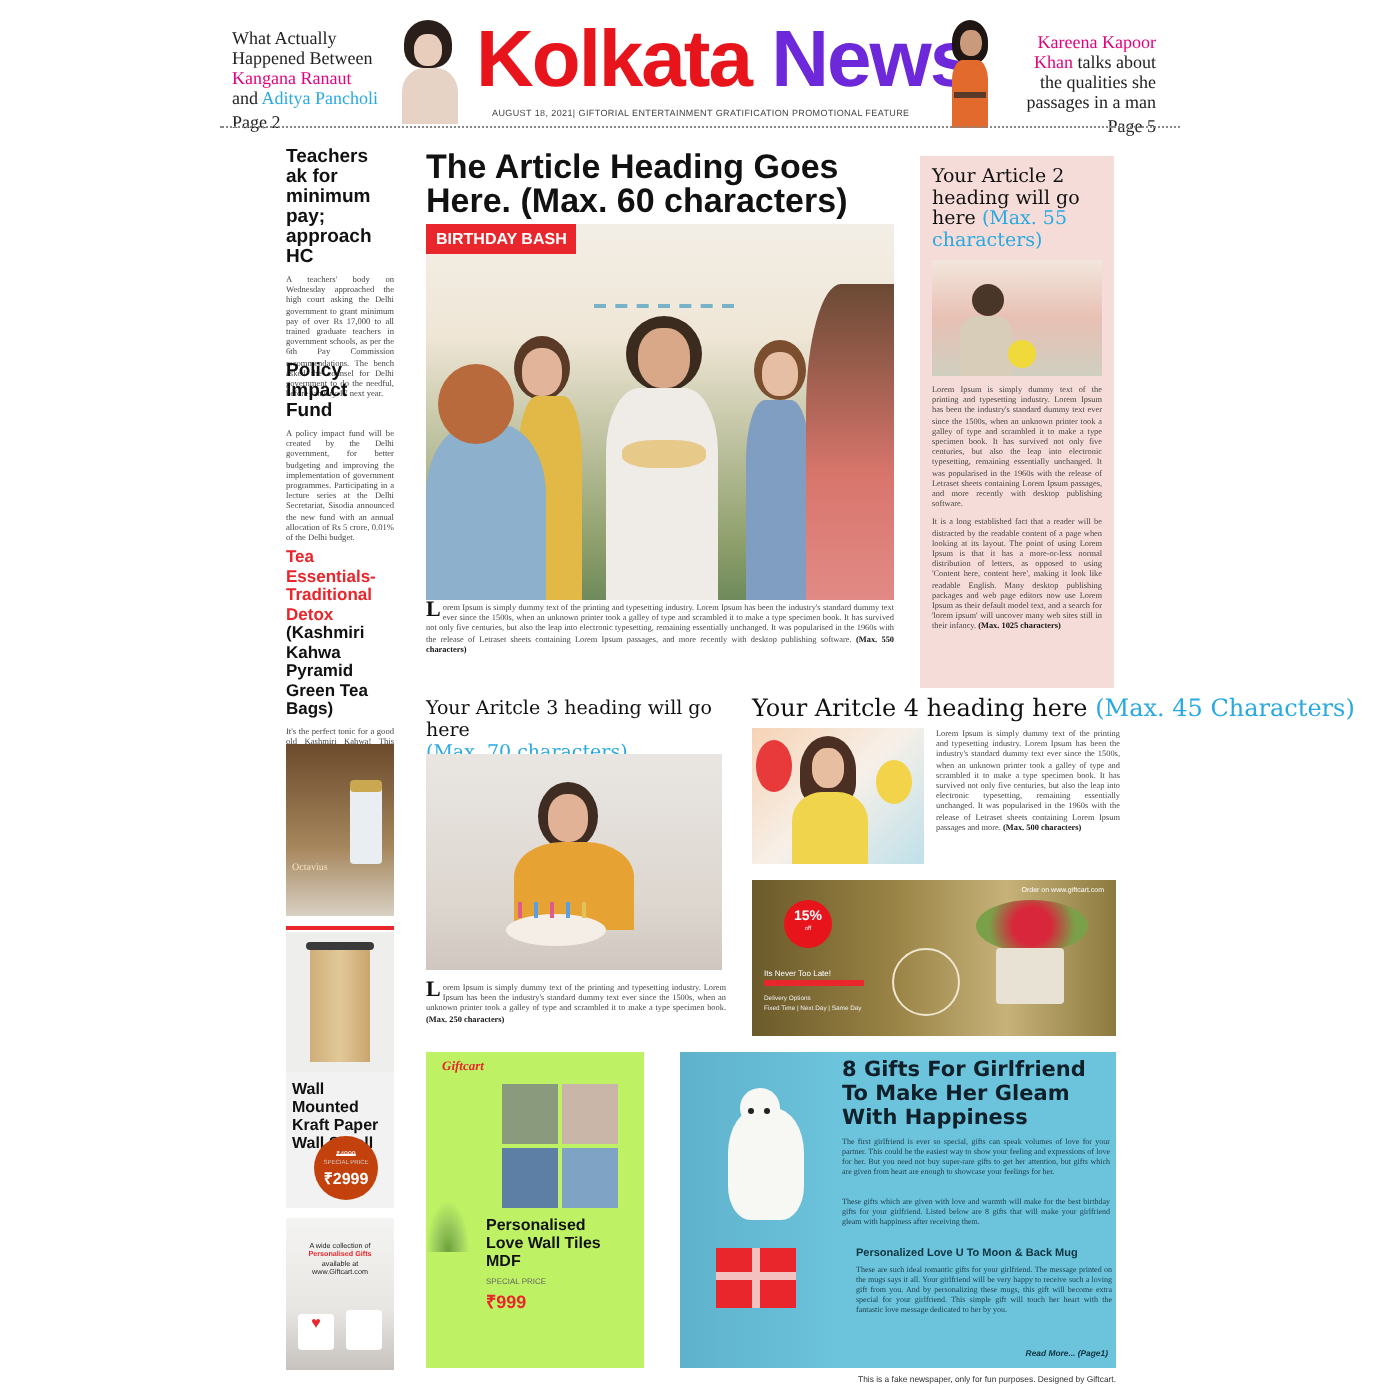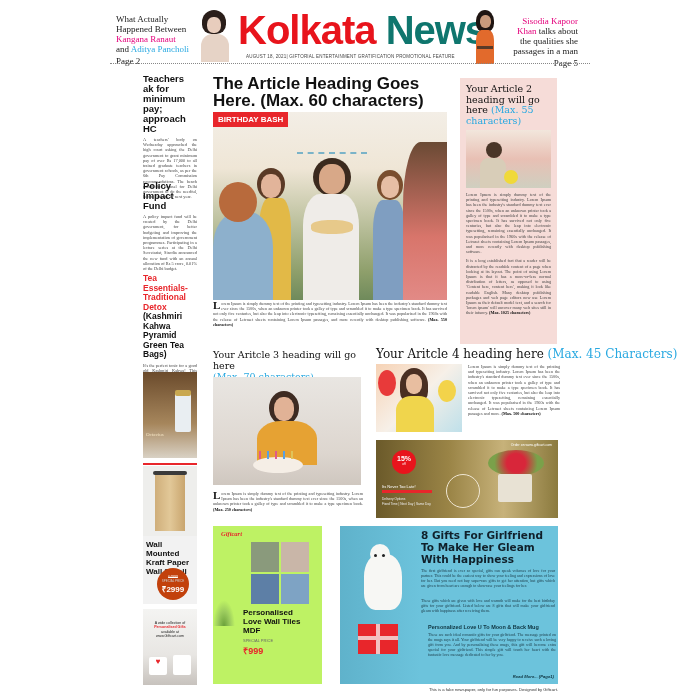--- a/index.html
+++ b/index.html
@@ -5,21 +5,21 @@
 *{box-sizing:border-box;margin:0;padding:0}
 body{width:700px;height:700px;background:#fff;font-family:"Liberation Serif",serif;color:#222;position:relative;overflow:hidden}
 .page{position:absolute;left:110px;top:0;width:480px;height:700px;background:#fff}
 .abs{position:absolute}
 .serif{font-family:"Liberation Serif",serif}
 .tease{font-size:9px;line-height:10px;color:#222}
 .pink{color:#e4007c}
 .blue{color:#29a9e1}
 .masthead-title{font-family:"Liberation Sans",sans-serif;font-weight:bold;font-size:40px;letter-spacing:-1px;line-height:40px;white-space:nowrap}
 .mast-red{color:#e8141c}
-.mast-black{color:#0f766e}
+.mast-black{color:#6d28d9}
 .dateline{font-family:"Liberation Sans",sans-serif;font-size:4.5px;color:#444;letter-spacing:.2px;white-space:nowrap}
 .dots{border-top:1px dotted #888}
 .h-side{font-family:"Liberation Sans",sans-serif;font-weight:bold;font-size:9.5px;line-height:10px;color:#111}
 .body-xs{font-size:4.3px;line-height:5.2px;color:#444;text-align:justify}
 .body-s{font-size:4.6px;line-height:5.6px;color:#444;text-align:justify}
 .bold{font-weight:bold;color:#111}
 .h-main{font-family:"Liberation Sans",sans-serif;font-weight:bold;font-size:17px;line-height:17px;color:#111}
 .tag{background:#e8262b;color:#fff;font-family:"Liberation Sans",sans-serif;font-weight:bold;font-size:8px;padding:3px 5px}
 .h-art{font-family:"DejaVu Serif",serif;font-size:9.5px;line-height:11px;color:#111}
 .h-art .lim{color:#29a9e1}
@@ -50,21 +50,21 @@
   </div>
   <div class="abs dateline" style="left:136px;top:54px">AUGUST 18, 2021| GIFTORIAL ENTERTAINMENT GRATIFICATION PROMOTIONAL FEATURE</div>
 
   <div class="abs img" style="left:360px;top:8px;width:30px;height:56px">
     <div style="position:absolute;left:6px;top:2px;width:18px;height:22px;border-radius:50% 50% 40% 40%;background:#1f1512"></div>
     <div style="position:absolute;left:10px;top:7px;width:11px;height:13px;border-radius:45%;background:#c99a7c"></div>
     <div style="position:absolute;left:6px;top:22px;width:18px;height:34px;border-radius:30% 30% 0 0;background:#e26a2c"></div>
     <div style="position:absolute;left:7px;top:38px;width:16px;height:3px;background:#5a3a28"></div>
   </div>
   <div class="abs tease serif" style="left:374px;top:16px;width:94px;text-align:right">
-    <div class="pink">Sisodia Kapoor</div>
+    <div class="pink">Kareena Kapoor</div>
     <div><span class="pink">Khan</span> <span>talks about</span></div>
     <div>the qualities she</div>
     <div>passages in a man</div>
     <div style="margin-top:2px">Page 5</div>
   </div>
   <div class="abs dots" style="left:0;top:63px;width:480px"></div>
 
   <div class="abs" style="left:33px;top:74px;width:54px">
     <div class="h-side">Teachers ak for minimum pay; approach HC</div>
     <div class="body-xs" style="margin-top:3px">A teachers' body on Wednesday approached the high court asking the Delhi government to grant minimum pay of over Rs 17,000 to all trained graduate teachers in government schools, as per the 6th Pay Commission recommendations. The bench asked the counsel for Delhi government to do the needful, before January 17 next year.</div>

